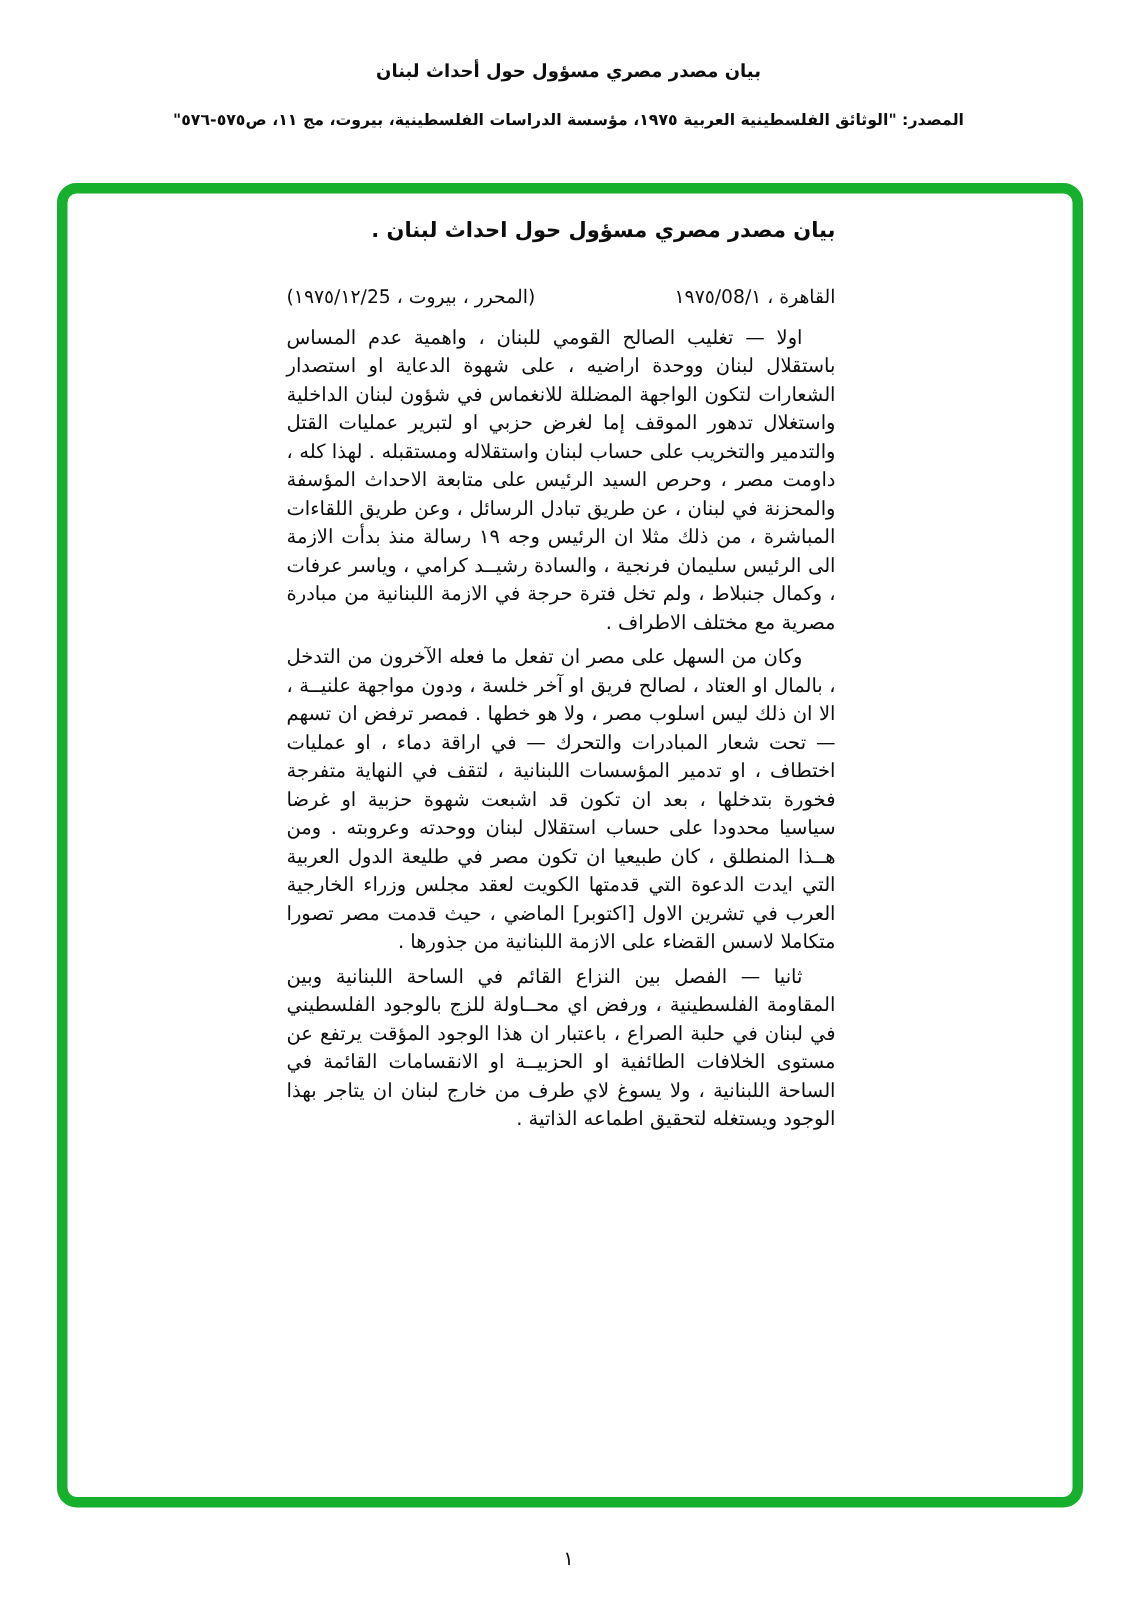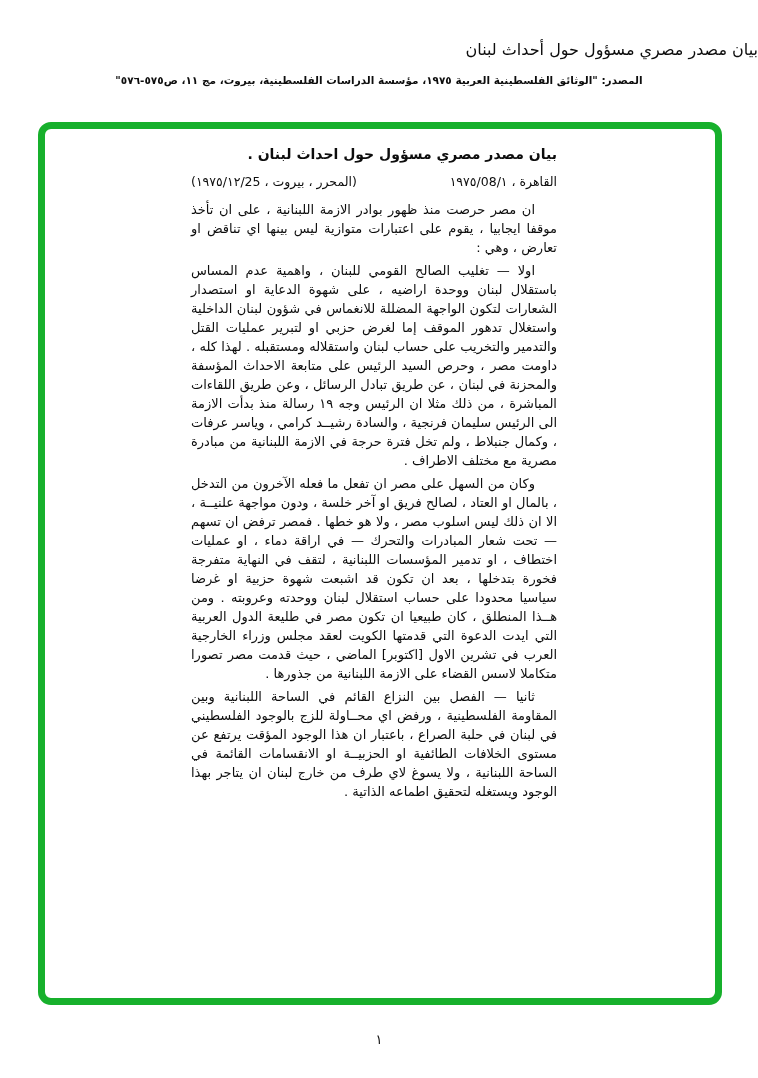--- a/index.html
+++ b/index.html
@@ -11,22 +11,23 @@
     height: 1078px;
     background: #ffffff;
     font-family: "DejaVu Sans", sans-serif;
     color: #0d0d0d;
     direction: rtl;
     overflow: hidden;
   }
   .hdr-title {
     position: absolute;
     top: 40px; left: 0; right: 0;
-    font-size: 16px;
-    font-weight: normal;
+    text-align: center;
+    font-size: 12px;
+    font-weight: bold;
     letter-spacing: 0;
   }
   .hdr-source {
     position: absolute;
     top: 74px; left: 0; right: 0;
     text-align: center;
     font-size: 10.5px;
     font-weight: bold;
   }
   .frame {
@@ -47,21 +48,21 @@
     width: 366px;
     direction: rtl;
     font-size: 13px;
     line-height: 19px;
     text-align: justify;
   }
   .doc-title {
     font-weight: bold;
     font-size: 14px;
     text-align: right;
-    margin-bottom: 8px;
+    margin-bottom: 24px;
   }
   .dateline {
     display: flex;
     justify-content: space-between;
     gap: 8px;
     font-size: 12.5px;
     margin-bottom: 9px;
     white-space: nowrap;
   }
   .doc p {
@@ -88,21 +89,20 @@
   <div class="frame">
     <div class="doc">
 
       <div class="doc-title">بيان مصدر مصري مسؤول حول احداث لبنان .</div>
 
       <div class="dateline">
         <span>القاهرة ، ١٩٧٥/08/١</span>
         <span>(المحرر ، بيروت ، ١٩٧٥/١٢/25)</span>
       </div>
 
-      <p>ان مصر حرصت منذ ظهور بوادر الازمة اللبنانية ، على ان تأخذ موقفا ايجابيا ، يقوم على اعتبارات متوازية ليس بينها اي تناقض او تعارض ، وهي :</p>
 
       <p>اولا — تغليب الصالح القومي للبنان ، واهمية عدم المساس باستقلال لبنان ووحدة اراضيه ، على شهوة الدعاية او استصدار الشعارات لتكون الواجهة المضللة للانغماس في شؤون لبنان الداخلية واستغلال تدهور الموقف إما لغرض حزبي او لتبرير عمليات القتل والتدمير والتخريب على حساب لبنان واستقلاله ومستقبله . لهذا كله ، داومت مصر ، وحرص السيد الرئيس على متابعة الاحداث المؤسفة والمحزنة في لبنان ، عن طريق تبادل الرسائل ، وعن طريق اللقاءات المباشرة ، من ذلك مثلا ان الرئيس وجه ١٩ رسالة منذ بدأت الازمة الى الرئيس سليمان فرنجية ، والسادة رشيــد كرامي ، وياسر عرفات ، وكمال جنبلاط ، ولم تخل فترة حرجة في الازمة اللبنانية من مبادرة مصرية مع مختلف الاطراف .</p>
 
       <p>وكان من السهل على مصر ان تفعل ما فعله الآخرون من التدخل ، بالمال او العتاد ، لصالح فريق او آخر خلسة ، ودون مواجهة علنيــة ، الا ان ذلك ليس اسلوب مصر ، ولا هو خطها . فمصر ترفض ان تسهم — تحت شعار المبادرات والتحرك — في اراقة دماء ، او عمليات اختطاف ، او تدمير المؤسسات اللبنانية ، لتقف في النهاية متفرجة فخورة بتدخلها ، بعد ان تكون قد اشبعت شهوة حزبية او غرضا سياسيا محدودا على حساب استقلال لبنان ووحدته وعروبته . ومن هــذا المنطلق ، كان طبيعيا ان تكون مصر في طليعة الدول العربية التي ايدت الدعوة التي قدمتها الكويت لعقد مجلس وزراء الخارجية العرب في تشرين الاول [اكتوبر] الماضي ، حيث قدمت مصر تصورا متكاملا لاسس القضاء على الازمة اللبنانية من جذورها .</p>
 
       <p>ثانيا — الفصل بين النزاع القائم في الساحة اللبنانية وبين المقاومة الفلسطينية ، ورفض اي محــاولة للزج بالوجود الفلسطيني في لبنان في حلبة الصراع ، باعتبار ان هذا الوجود المؤقت يرتفع عن مستوى الخلافات الطائفية او الحزبيــة او الانقسامات القائمة في الساحة اللبنانية ، ولا يسوغ لاي طرف من خارج لبنان ان يتاجر بهذا الوجود ويستغله لتحقيق اطماعه الذاتية .</p>
 
 
     </div>
   </div>

